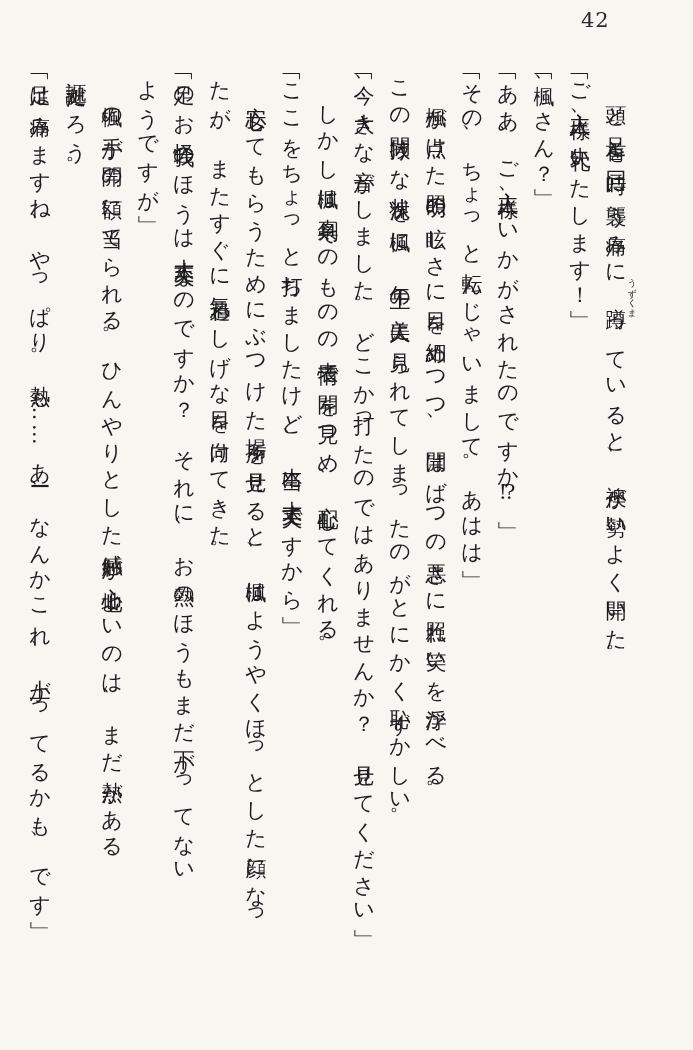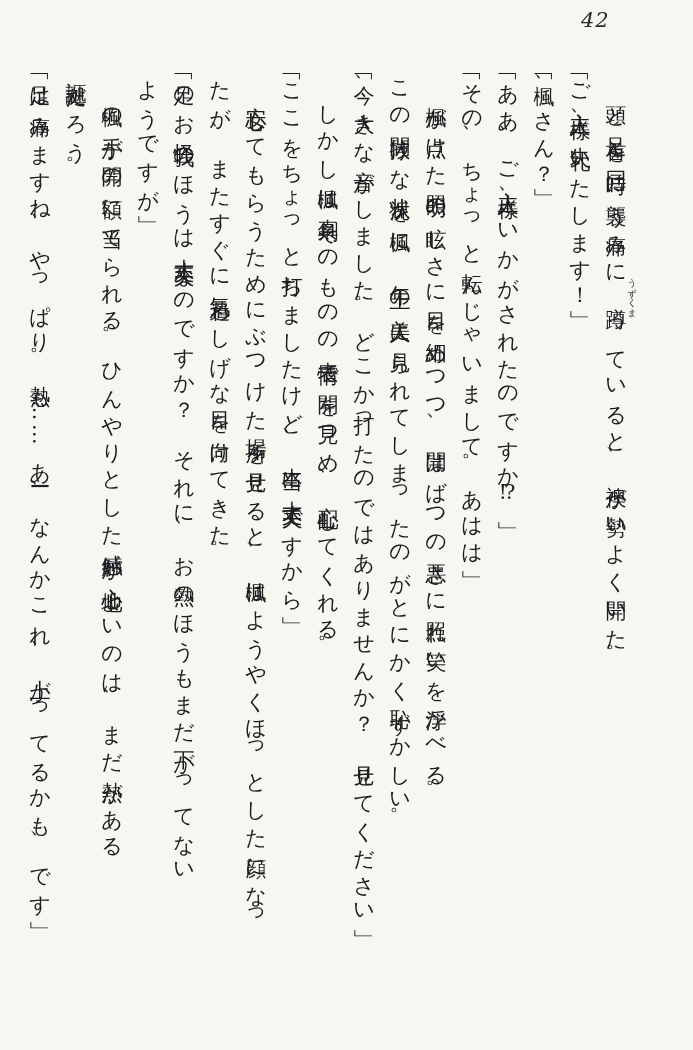--- a/index.html
+++ b/index.html
@@ -17,21 +17,20 @@
   }
   .page {
     position: absolute;
     inset: 0;
   }
   .page-number {
     position: absolute;
     top: 8px;
     left: 581px;
     font-size: 21px;
-    font-style: italic;
     letter-spacing: 1px;
     color: #2a2a2e;
   }
   .page-text {
     position: absolute;
     top: 66px;
     right: 56px;
     height: 924px;
     writing-mode: vertical-rl;
     text-orientation: mixed;

